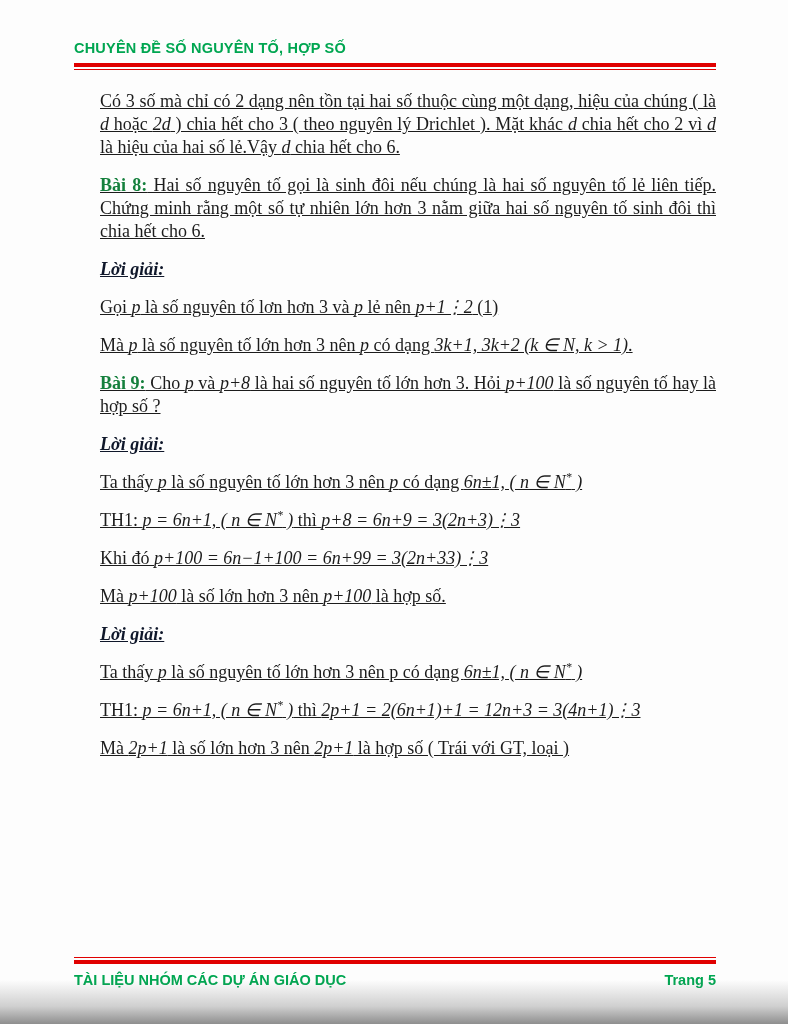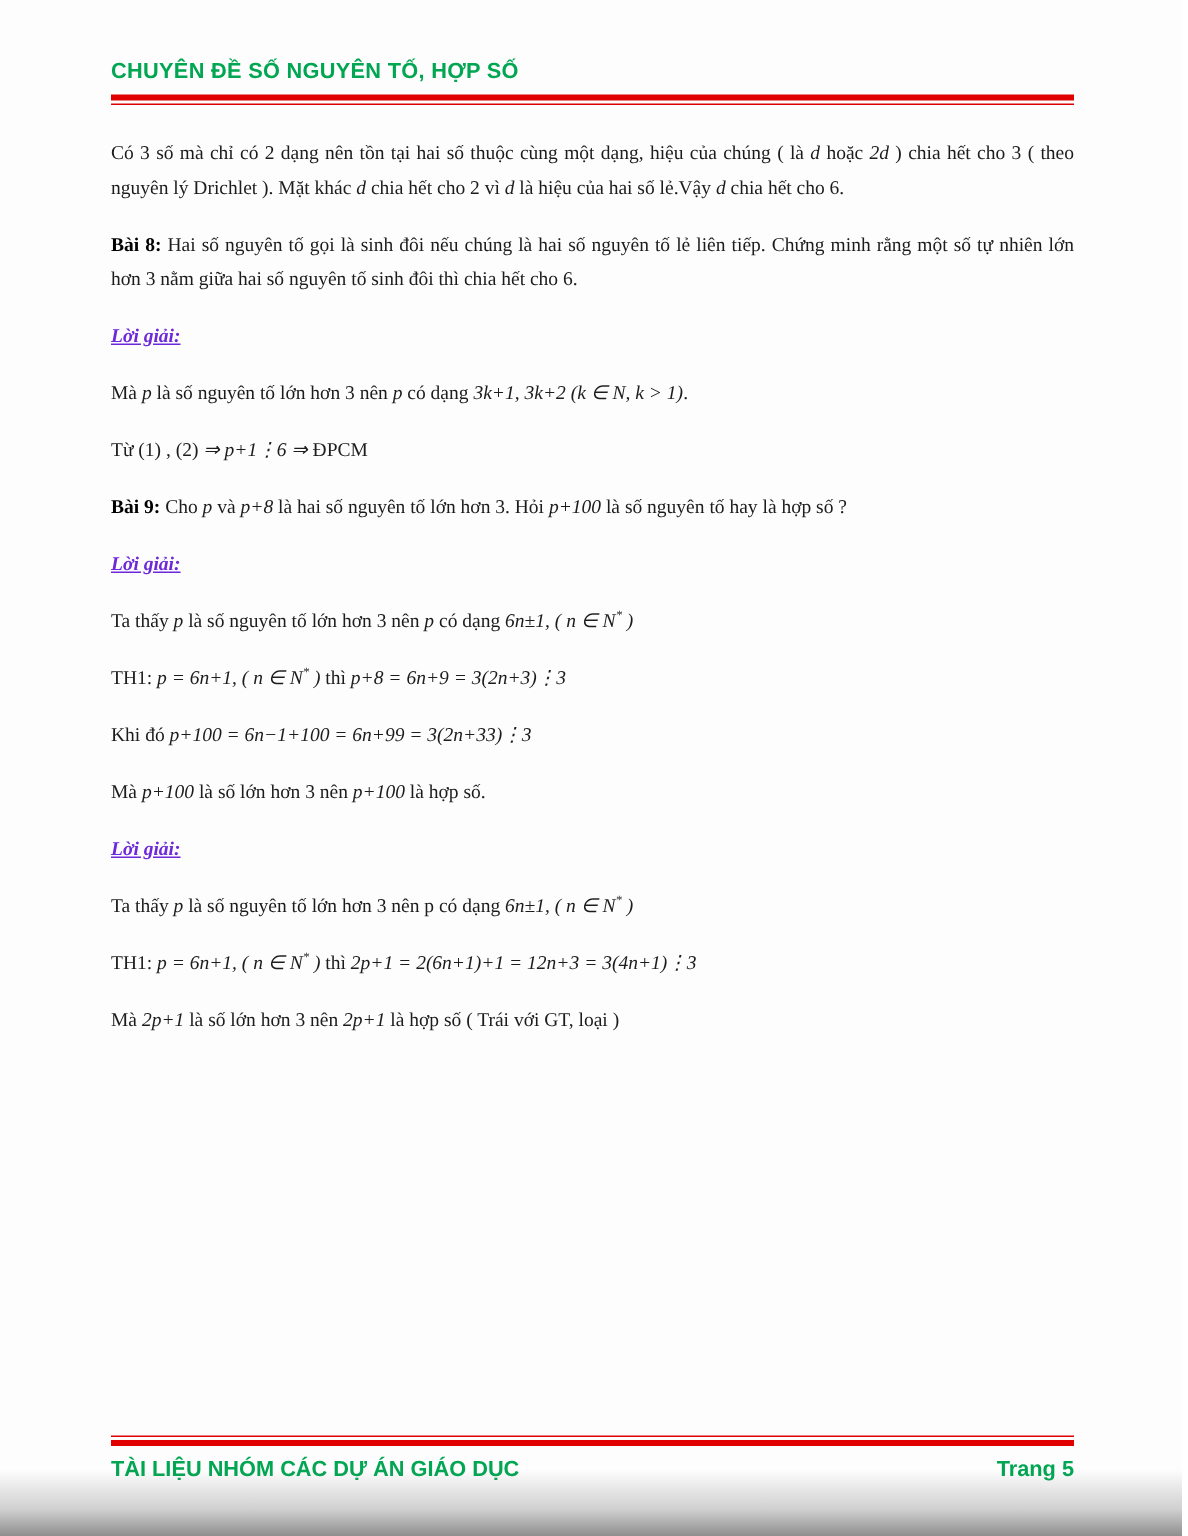--- a/index.html
+++ b/index.html
@@ -23,35 +23,36 @@
     color: #00A651;
     letter-spacing: 0.2px;
   }
   .rule { width: 100%; }
   .rule-thick { height: 4px; background: #E00000; }
   .rule-thin  { height: 1px; background: #E00000; }
   .header .rule { margin-top: 7px; }
   .header .rule-thin { margin-top: 2px; }
 
   .content {
-    padding: 20px 72px 0 74px;
-    font-size: 13px;
+    padding: 20px 72px 0 100px;
+    font-size: 18px;
     color: #1c1c1c;
+    text-decoration: underline;
   }
   .para {
     margin-bottom: 15px;
     line-height: 23px;
     text-align: justify;
   }
   .run-n { font-style: normal; }
   .run-m { font-style: italic; }
   sup.run-sup { font-style: italic; font-size: 0.65em; line-height: 0; }
-  .run-label { color: #000000; font-weight: bold; }
+  .run-label { color: #15803d; font-weight: bold; }
   .run-sol {
-    color: #6d28d9; font-weight: bold; font-style: italic;
+    color: #0f172a; font-weight: bold; font-style: italic;
     text-decoration: underline;
   }
 
   .footer {
     position: absolute; left: 0; right: 0; bottom: 36px;
     padding: 0 72px 0 74px;
   }
   .footer .rule-thin  { margin-bottom: 2px; }
   .footer-row {
     display: flex; justify-content: space-between;
@@ -80,22 +81,22 @@
     <div class="rule">
       <div class="rule-thick"></div>
       <div class="rule-thin"></div>
     </div>
   </div>
 
   <div class="content" id="content">
       <p class="para"><span class="run run-n">Có 3 số mà chỉ có 2 dạng nên tồn tại hai số thuộc cùng một dạng, hiệu của chúng ( là </span><span class="run run-m">d</span><span class="run run-n"> hoặc </span><span class="run run-m">2d</span><span class="run run-n"> ) chia hết cho 3 ( theo nguyên lý Drichlet ). Mặt khác </span><span class="run run-m">d</span><span class="run run-n"> chia hết cho 2 vì </span><span class="run run-m">d</span><span class="run run-n"> là hiệu của hai số lẻ.Vậy </span><span class="run run-m">d</span><span class="run run-n"> chia hết cho 6.</span></p>
       <p class="para"><span class="run run-label">Bài 8:</span><span class="run run-n"> Hai số nguyên tố gọi là sinh đôi nếu chúng là hai số nguyên tố lẻ liên tiếp. Chứng minh rằng một số tự nhiên lớn hơn 3 nằm giữa hai số nguyên tố sinh đôi thì chia hết cho 6.</span></p>
       <p class="para"><span class="run run-sol">Lời giải:</span></p>
+      <p class="para"><span class="run run-n">Gọi </span><span class="run run-m">p</span><span class="run run-n"> là số nguyên tố lơn hơn 3 và </span><span class="run run-m">p</span><span class="run run-n"> lẻ nên </span><span class="run run-m">p+1⋮2</span><span class="run run-n"> (1)</span></p>
       <p class="para"><span class="run run-n">Mà </span><span class="run run-m">p</span><span class="run run-n"> là số nguyên tố lớn hơn 3 nên </span><span class="run run-m">p</span><span class="run run-n"> có dạng </span><span class="run run-m">3k+1, 3k+2 (k ∈ N, k &gt; 1)</span><span class="run run-n">.</span></p>
-      <p class="para"><span class="run run-n">Từ (1) , (2) </span><span class="run run-m">⇒ p+1⋮6 ⇒</span><span class="run run-n"> ĐPCM</span></p>
       <p class="para"><span class="run run-label">Bài 9:</span><span class="run run-n"> Cho </span><span class="run run-m">p</span><span class="run run-n"> và </span><span class="run run-m">p+8</span><span class="run run-n"> là hai số nguyên tố lớn hơn 3. Hỏi </span><span class="run run-m">p+100</span><span class="run run-n"> là số nguyên tố hay là hợp số ?</span></p>
       <p class="para"><span class="run run-sol">Lời giải:</span></p>
       <p class="para"><span class="run run-n">Ta thấy </span><span class="run run-m">p</span><span class="run run-n"> là số nguyên tố lớn hơn 3 nên </span><span class="run run-m">p</span><span class="run run-n"> có dạng </span><span class="run run-m">6n±1, ( n ∈ N</span><sup class="run run-sup">*</sup><span class="run run-m"> )</span></p>
       <p class="para"><span class="run run-n">TH1: </span><span class="run run-m">p = 6n+1, ( n ∈ N</span><sup class="run run-sup">*</sup><span class="run run-m"> )</span><span class="run run-n"> thì </span><span class="run run-m">p+8 = 6n+9 = 3(2n+3)⋮3</span></p>
       <p class="para"><span class="run run-n">Khi đó </span><span class="run run-m">p+100 = 6n−1+100 = 6n+99 = 3(2n+33)⋮3</span></p>
       <p class="para"><span class="run run-n">Mà </span><span class="run run-m">p+100</span><span class="run run-n"> là số lớn hơn 3 nên </span><span class="run run-m">p+100</span><span class="run run-n"> là hợp số.</span></p>
       <p class="para"><span class="run run-sol">Lời giải:</span></p>
       <p class="para"><span class="run run-n">Ta thấy </span><span class="run run-m">p</span><span class="run run-n"> là số nguyên tố lớn hơn 3 nên p có dạng </span><span class="run run-m">6n±1, ( n ∈ N</span><sup class="run run-sup">*</sup><span class="run run-m"> )</span></p>
       <p class="para"><span class="run run-n">TH1: </span><span class="run run-m">p = 6n+1, ( n ∈ N</span><sup class="run run-sup">*</sup><span class="run run-m"> )</span><span class="run run-n"> thì </span><span class="run run-m">2p+1 = 2(6n+1)+1 = 12n+3 = 3(4n+1)⋮3</span></p>
       <p class="para"><span class="run run-n">Mà </span><span class="run run-m">2p+1</span><span class="run run-n"> là số lớn hơn 3 nên </span><span class="run run-m">2p+1</span><span class="run run-n"> là hợp số ( Trái với GT, loại )</span></p>

